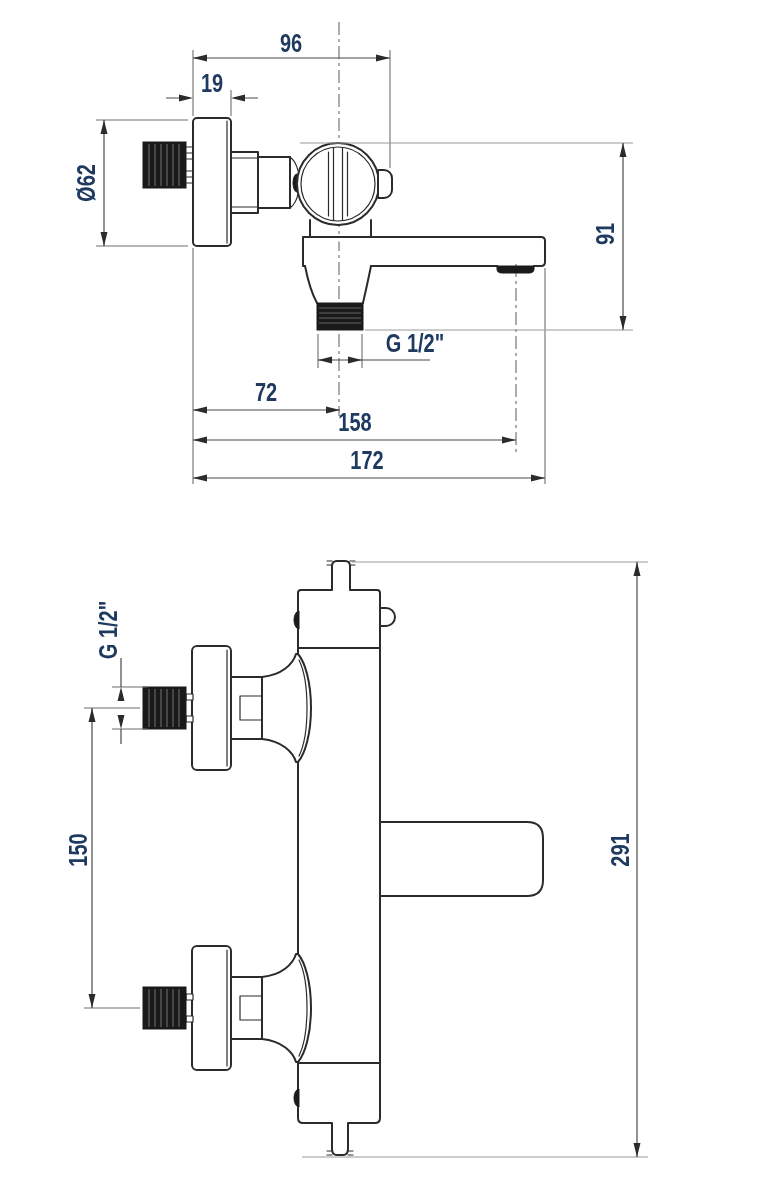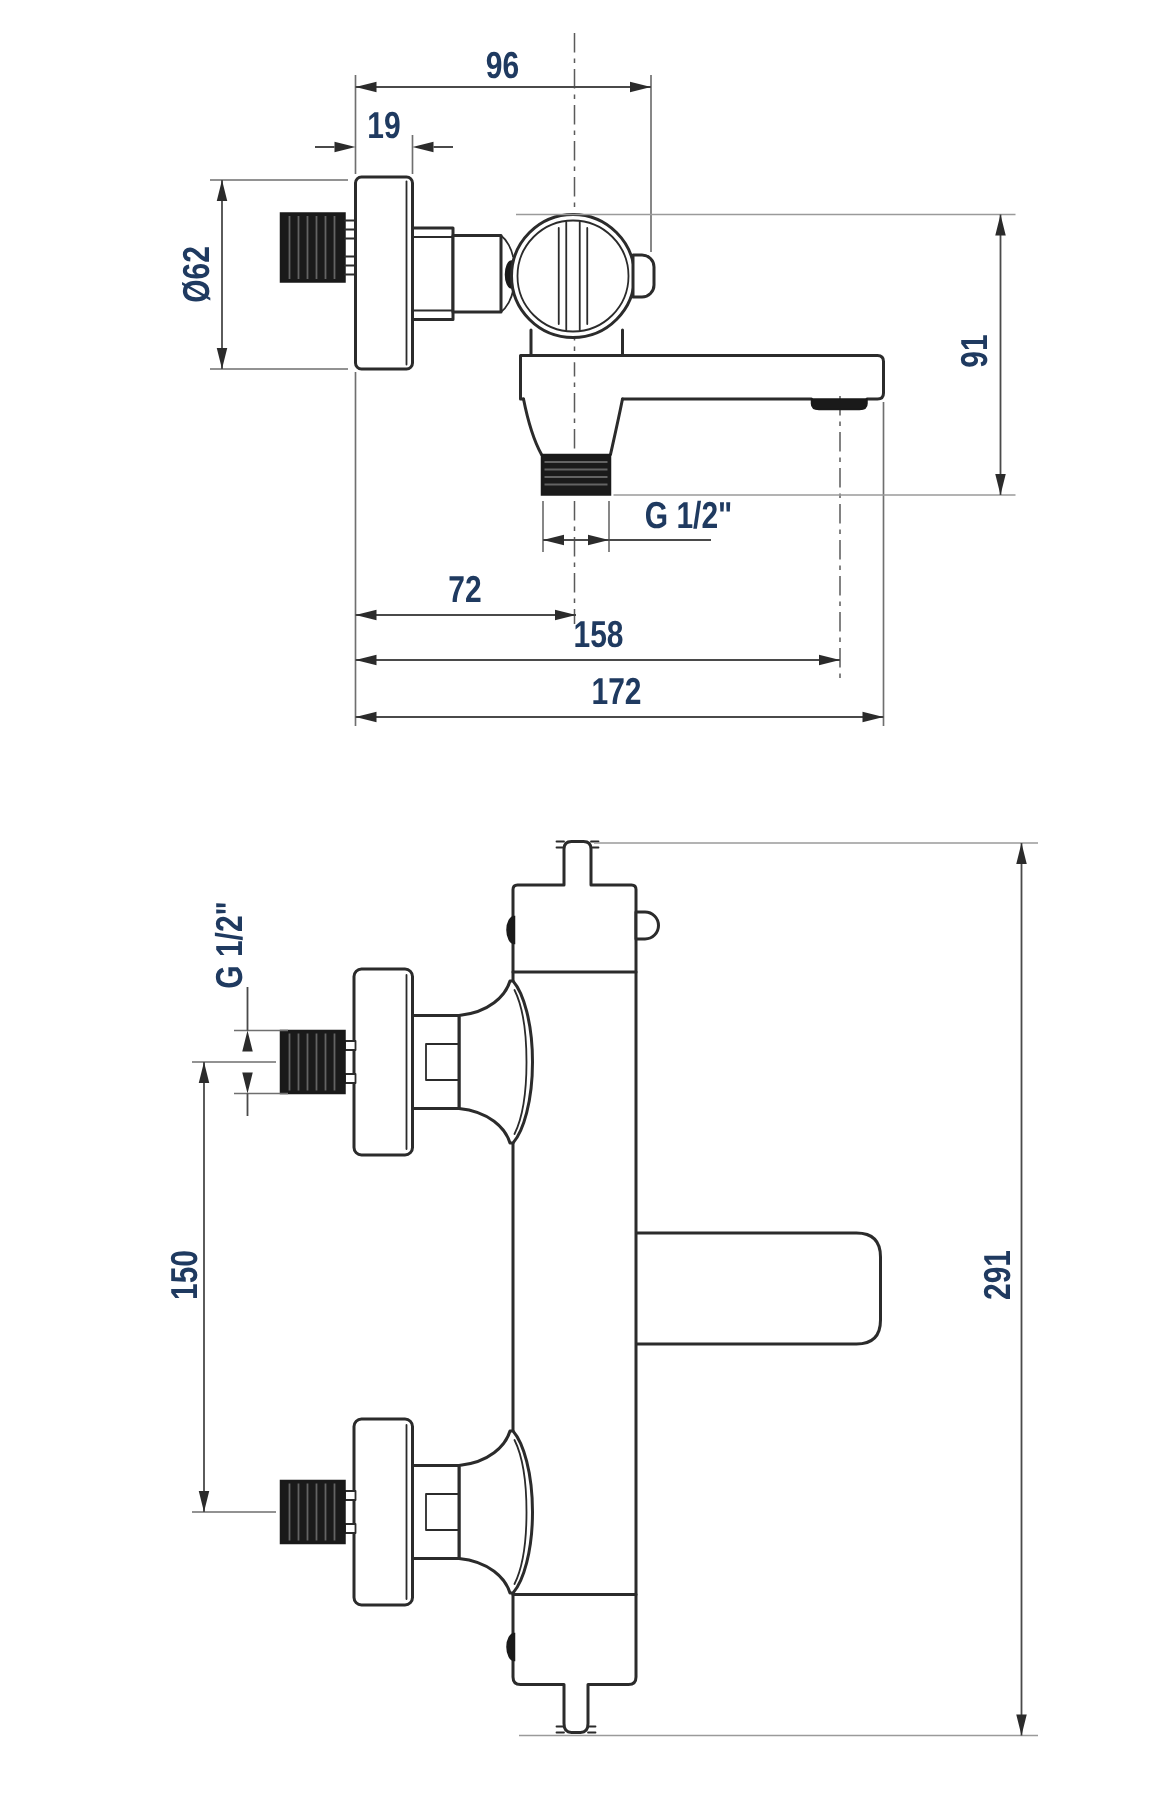--- a/index.html
+++ b/index.html
@@ -1,16 +1,16 @@
 <!DOCTYPE html>
 <html><head>
 <meta charset="utf-8">
 <style>
   html,body{margin:0;padding:0;background:#ffffff;}
-  #stage{position:relative;width:652px;height:1200px;background:#ffffff;overflow:hidden;margin-left:44px;}
+  #stage{position:relative;width:652px;height:1200px;background:#ffffff;overflow:hidden;}
   svg{position:absolute;left:0;top:0;}
   .ln{fill:none;stroke:#2b2b2b;stroke-width:2;stroke-linejoin:round;stroke-linecap:round;}
   .lnt{fill:none;stroke:#2b2b2b;stroke-width:1.2;stroke-linejoin:round;stroke-linecap:round;}
   .dim{fill:none;stroke:#4a4a4a;stroke-width:1.2;}
   .ext{fill:none;stroke:#6f6f6f;stroke-width:1.1;}
   .ref{fill:none;stroke:#9a9a9a;stroke-width:1.1;}
   .cl{fill:none;stroke:#5a5a5a;stroke-width:1;stroke-dasharray:13 4 3 4;}
   .ah{fill:#2b2b2b;stroke:none;}
   .blk{fill:#1a1a1a;stroke:#1a1a1a;stroke-width:1;}
   .hatch{stroke:#ffffff;stroke-opacity:.32;stroke-width:1.2;fill:none;}

